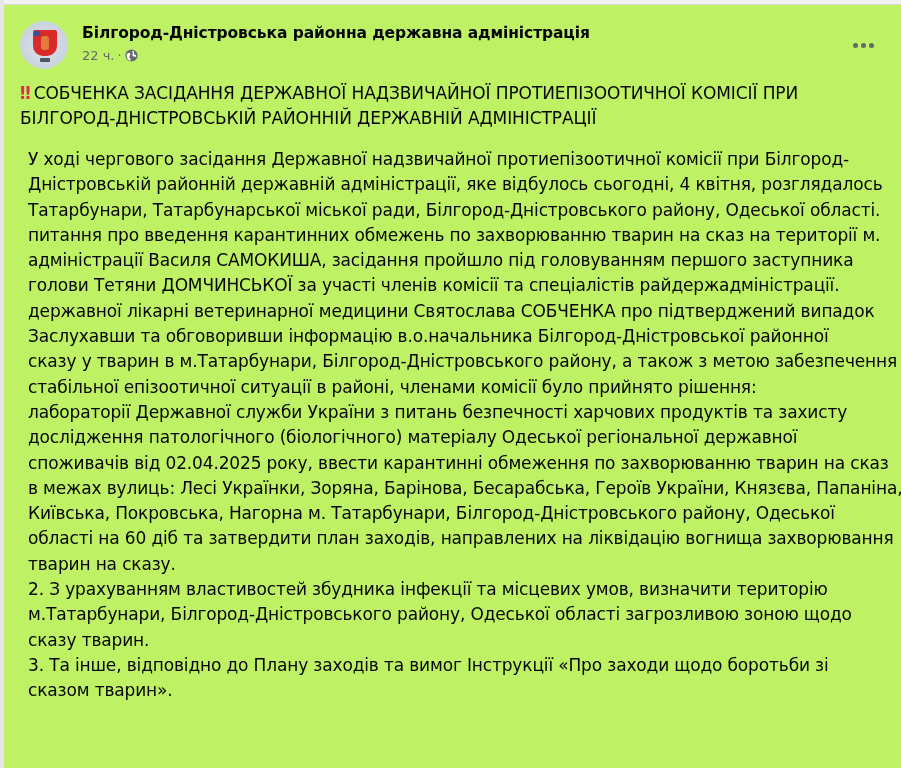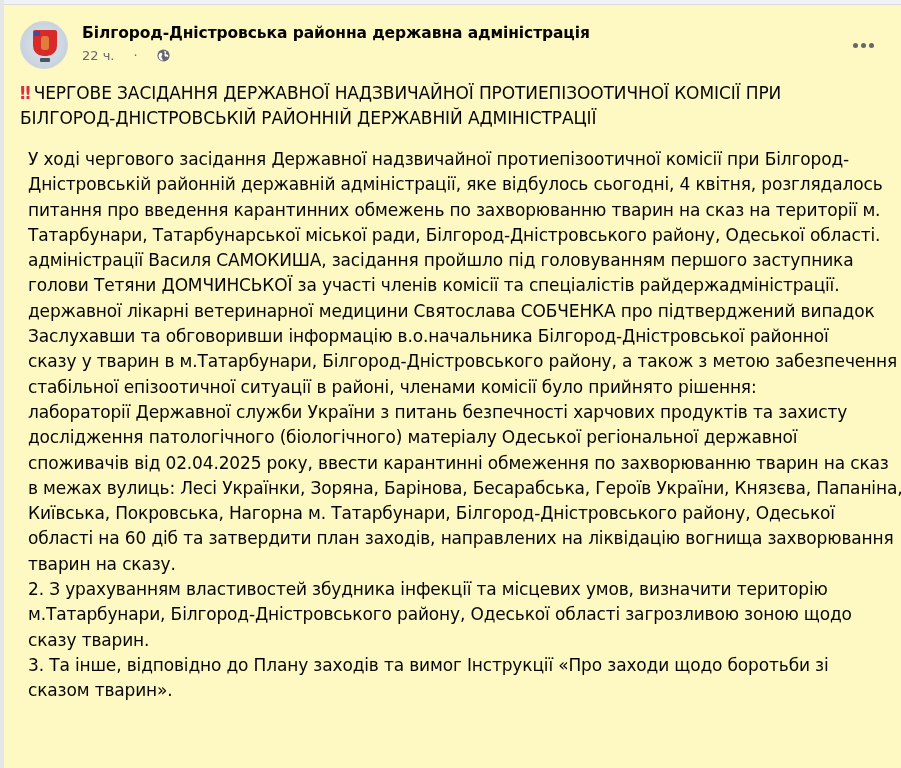--- a/index.html
+++ b/index.html
@@ -29,21 +29,21 @@
       width: 4px;
       height: 768px;
       background: #e4e6e9;
     }
     .post {
       position: absolute;
       left: 4px;
       top: 5px;
       right: 0;
       bottom: 0;
-      background: #fef9c3;
+      background: #bef264;
     }
     .post-header {
       position: absolute;
       left: 16px;
       top: 14px;
       right: 16px;
       height: 52px;
     }
     .avatar {
       position: absolute;
@@ -102,21 +102,21 @@
       letter-spacing: -0.1px;
     }
     .meta {
       position: absolute;
       left: 62px;
       top: 29px;
       font-size: 13px;
       color: #65676b;
       display: flex;
       align-items: center;
-      gap: 19px;
+      gap: 3px;
     }
     .globe-icon {
       display: inline-block;
       width: 13px;
       height: 13px;
       vertical-align: middle;
     }
     .more-button {
       position: absolute;
       right: 4px;
@@ -194,29 +194,29 @@
       </span>
     </div>
     <div class="more-button">
       <span class="dot"></span>
       <span class="dot"></span>
       <span class="dot"></span>
     </div>
   </header>
 
   <div class="post-title">
-    <span class="line"><span class="alert-icon">‼</span><span>ЧЕРГОВЕ ЗАСІДАННЯ ДЕРЖАВНОЇ НАДЗВИЧАЙНОЇ ПРОТИЕПІЗООТИЧНОЇ КОМІСІЇ ПРИ</span></span><br>
+    <span class="line"><span class="alert-icon">‼</span><span>СОБЧЕНКА ЗАСІДАННЯ ДЕРЖАВНОЇ НАДЗВИЧАЙНОЇ ПРОТИЕПІЗООТИЧНОЇ КОМІСІЇ ПРИ</span></span><br>
     <span class="line">БІЛГОРОД-ДНІСТРОВСЬКІЙ РАЙОННІЙ ДЕРЖАВНІЙ АДМІНІСТРАЦІЇ</span>
   </div>
 
   <div class="post-body">
     <span class="line">У ході чергового засідання Державної надзвичайної протиепізоотичної комісії при Білгород-</span>
     <span class="line">Дністровській районній державній адміністрації, яке відбулось сьогодні, 4 квітня, розглядалось</span>
+    <span class="line">Татарбунари, Татарбунарської міської ради, Білгород-Дністровського району, Одеської області.</span>
     <span class="line">питання про введення карантинних обмежень по захворюванню тварин на сказ на території м.</span>
-    <span class="line">Татарбунари, Татарбунарської міської ради, Білгород-Дністровського району, Одеської області.</span>
     <span class="line">адміністрації Василя САМОКИША, засідання пройшло під головуванням першого заступника</span>
     <span class="line">голови Тетяни ДОМЧИНСЬКОЇ за участі членів комісії та спеціалістів райдержадміністрації.</span>
     <span class="line">державної лікарні ветеринарної медицини Святослава СОБЧЕНКА про підтверджений випадок</span>
     <span class="line">Заслухавши та обговоривши інформацію в.о.начальника Білгород-Дністровської районної</span>
     <span class="line">сказу у тварин в м.Татарбунари, Білгород-Дністровського району, а також з метою забезпечення</span>
     <span class="line">стабільної епізоотичної ситуації в районі, членами комісії було прийнято рішення:</span>
     <span class="line">лабораторії Державної служби України з питань безпечності харчових продуктів та захисту</span>
     <span class="line">дослідження патологічного (біологічного) матеріалу Одеської регіональної державної</span>
     <span class="line">споживачів від 02.04.2025 року, ввести карантинні обмеження по захворюванню тварин на сказ</span>
     <span class="line">в межах вулиць: Лесі Українки, Зоряна, Барінова, Бесарабська, Героїв України, Князєва, Папаніна,</span>

